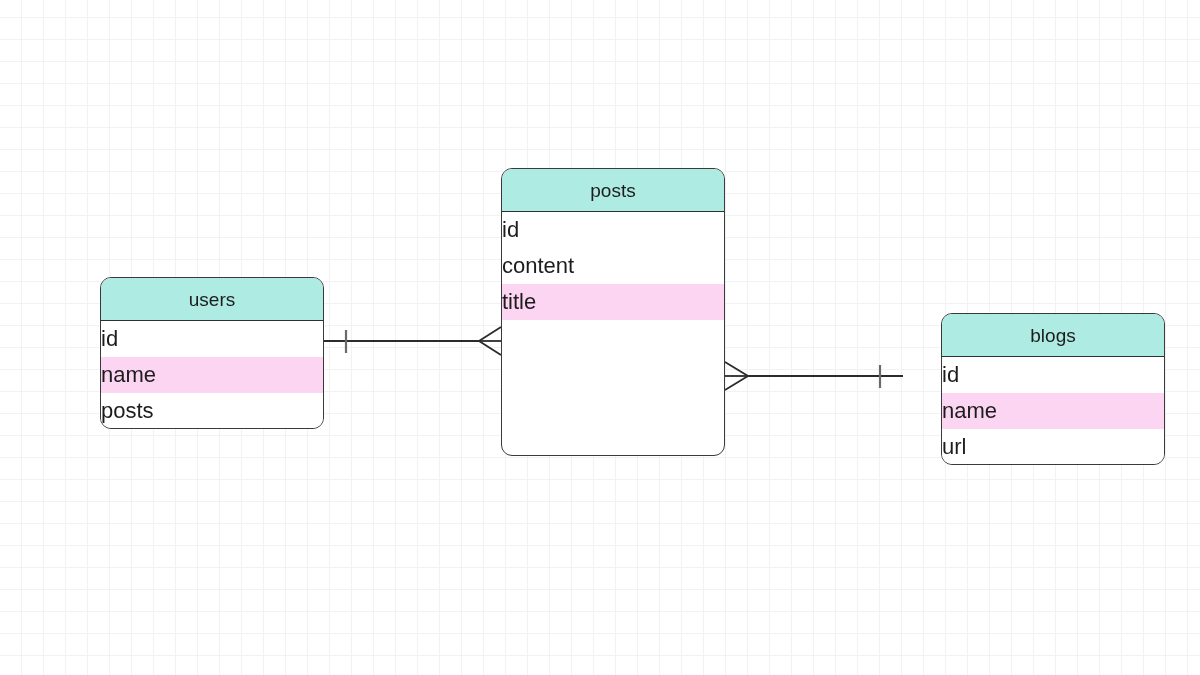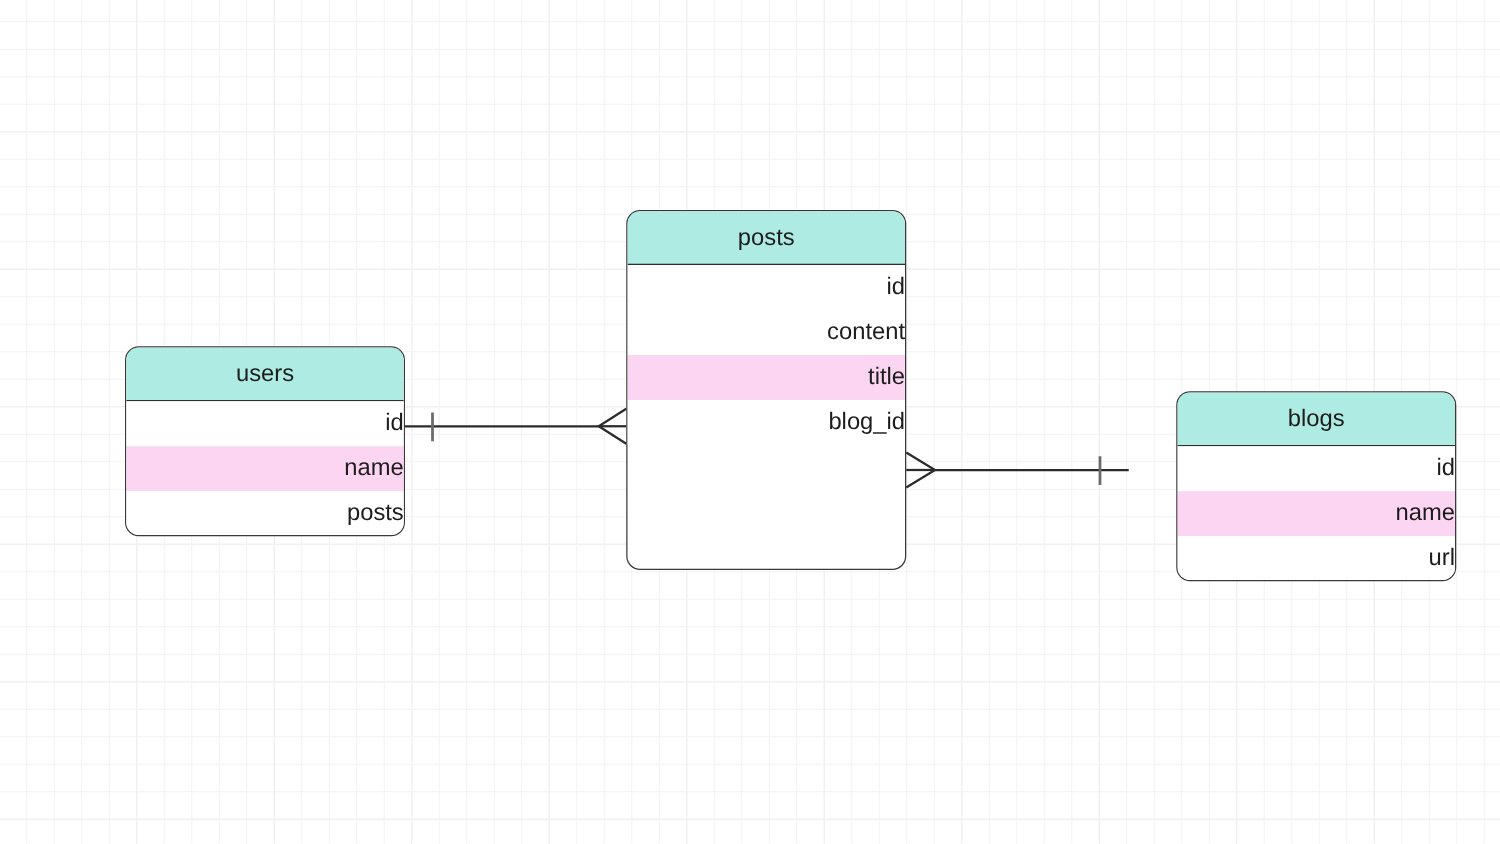--- a/index.html
+++ b/index.html
@@ -57,22 +57,22 @@
     font-size: 19px;
     color: #1d1d1d;
     background: #aeebe2;
     border-bottom: 1.6px solid #2f2f2f;
     box-sizing: border-box;
   }
 
   .attr-row {
     height: 36px;
     line-height: 36px;
-    text-align: right;
-    font-size: 19px;
+    text-align: left;
+    font-size: 22px;
     color: #1d1d1d;
     background: #ffffff;
     box-sizing: border-box;
   }
   .attr-row.hl {
     background: #fbd5f2;
   }
 </style>
 </head>
 <body>
@@ -101,21 +101,20 @@
     <div class="attr-row">id</div>
     <div class="attr-row hl">name</div>
     <div class="attr-row">posts</div>
   </div>
 
   <div class="entity" style="left:501px; top:168px; width:224px; height:288px;">
     <div class="entity-header">posts</div>
     <div class="attr-row">id</div>
     <div class="attr-row">content</div>
     <div class="attr-row hl">title</div>
-    <div class="attr-row">blog_id</div>
   </div>
 
   <div class="entity" style="left:903px; top:313px; width:224px; height:152px;margin-left:38px;">
     <div class="entity-header">blogs</div>
     <div class="attr-row">id</div>
     <div class="attr-row hl">name</div>
     <div class="attr-row">url</div>
   </div>
 
 </div>

